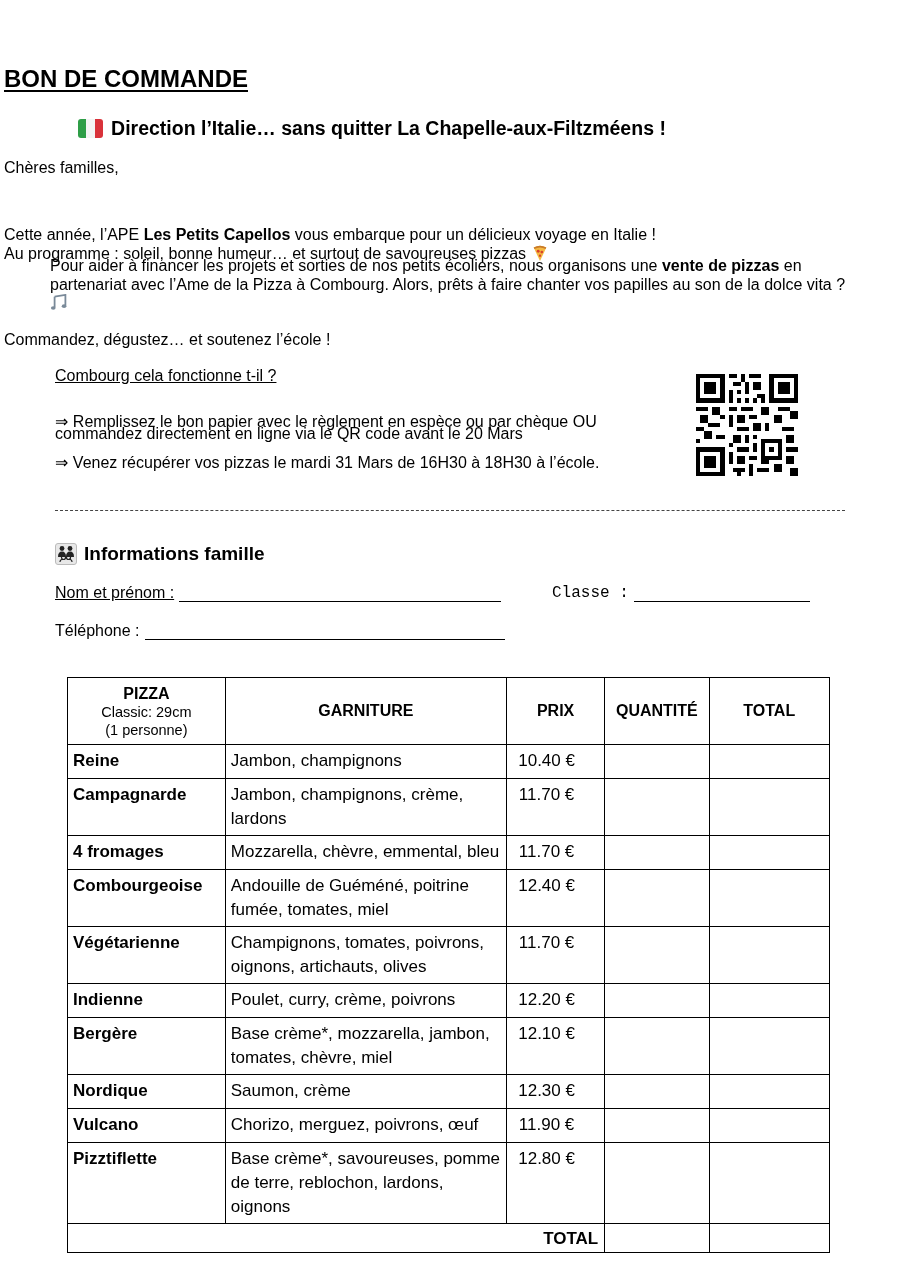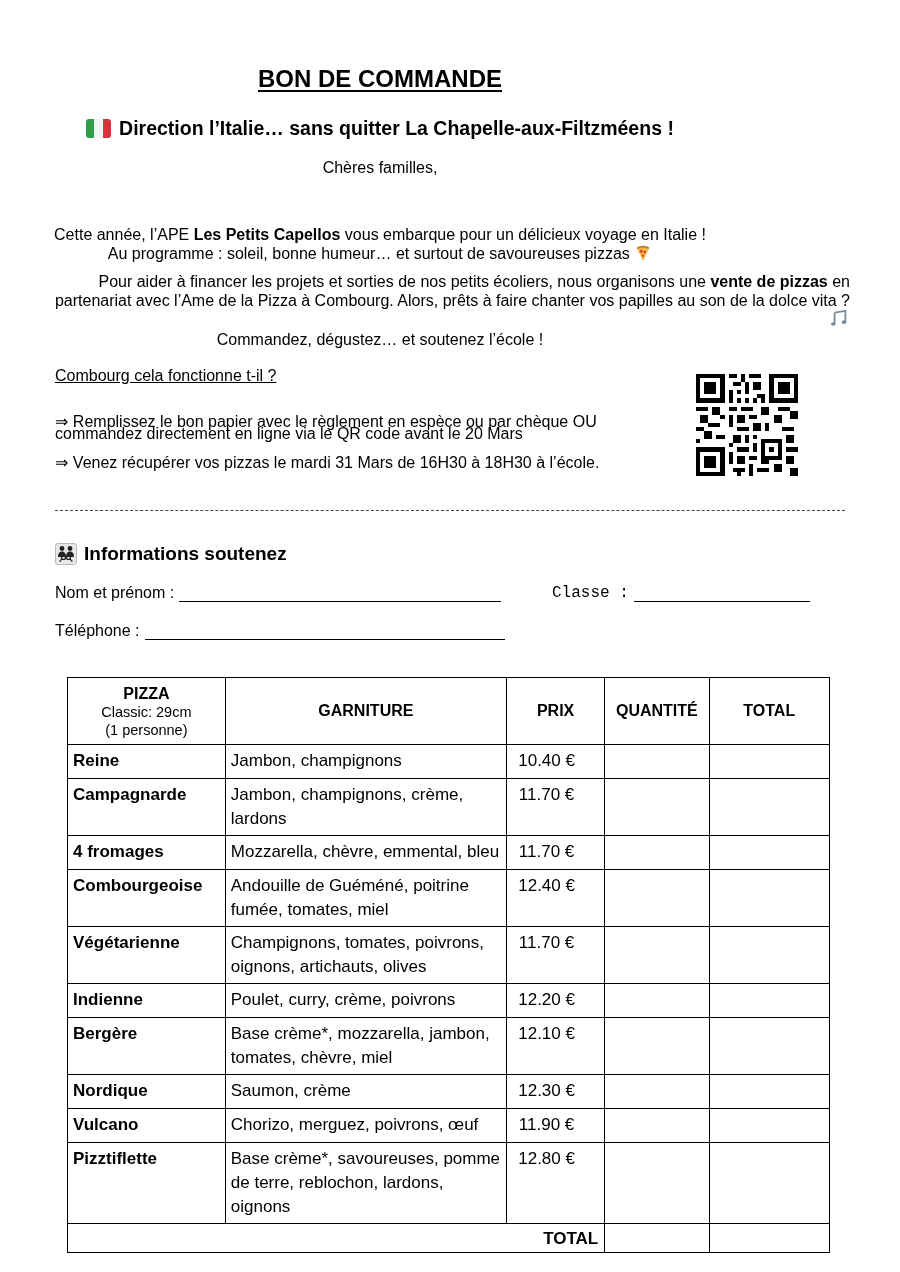--- a/index.html
+++ b/index.html
@@ -4,38 +4,38 @@
   <style>
     * { box-sizing: border-box; margin: 0; padding: 0; }
     html, body { width: 900px; height: 1272px; background: #ffffff; }
     body {
       font-family: "Liberation Sans", sans-serif;
       color: #000000;
       position: relative;
       overflow: hidden;
     }
     .abs { position: absolute; }
-    .center { left: 12px; width: 736px; text-align: center; }
+    .center { left: 4px; width: 736px; text-align: left; }
 
     .title {
       top: 65px; font-size: 24px; font-weight: bold;
       text-decoration: underline; text-underline-offset: 3px;
     }
     .subtitle {
       top: 117px; font-size: 19.5px; font-weight: bold;
       display: flex; justify-content: center; align-items: center; gap: 8px;
     }
     .flag {
       display: inline-flex; width: 25px; height: 19px; border-radius: 3px; overflow: hidden;
     }
     .flag span { flex: 1; }
     .greeting { top: 159px; font-size: 16px; }
     .para { font-size: 16px; line-height: 19px; }
     .p1 { top: 199px; margin-top: 26px; }
-    .p2 { top: 272px; left: 50px; width: 800px; text-align: right; }
+    .p2 { top: 256px; left: 50px; width: 800px; text-align: left; }
     .p3 { top: 330px; }
 
     .pizza-icon { display: inline-block; width: 18px; height: 18px; vertical-align: -3px; }
     .music-icon { display: inline-block; width: 20px; height: 18px; vertical-align: -3px; }
 
     .how-title {
       top: 367px; left: 55px; font-size: 16px; text-decoration: underline;
     }
     .how-line { left: 55px; font-size: 16px; }
     .how1 { top: 412px; }
@@ -53,21 +53,21 @@
       top: 543px; left: 55px; font-size: 19px; font-weight: bold;
       display: flex; align-items: center; gap: 7px;
     }
     .family-icon {
       width: 22px; height: 22px; background: #e8e8e8; border: 1px solid #bbb; border-radius: 3px;
       display: inline-flex; align-items: center; justify-content: center;
     }
 
     .field-row { font-size: 16px; display: flex; align-items: flex-end; }
     .field-line { border-bottom: 1.3px solid #000; height: 16px; margin-left: 5px; }
-    .f-nom { top: 584px; left: 55px; }
+    .f-nom { top: 584px; left: 55px; text-decoration: underline; }
     .f-nom .field-line { width: 322px; }
     .f-classe { top: 584px; left: 552px; font-family: Liberation Mono, monospace; }
     .f-classe .field-line { width: 176px; }
     .f-tel { top: 622px; left: 55px; }
     .f-tel .field-line { width: 360px; }
 
     table.order {
       position: absolute; top: 677px; left: 67px; width: 763px;
       border-collapse: collapse; font-size: 17px;
     }
@@ -223,21 +223,21 @@
     <svg width="18" height="18" viewBox="0 0 18 18">
       <circle cx="5" cy="3.5" r="2.4" fill="#222"></circle>
       <circle cx="13" cy="3.5" r="2.4" fill="#222"></circle>
       <path d="M1 12 Q1 6.5 5 6.5 Q9 6.5 9 12 Z" fill="#222"></path>
       <path d="M9 12 Q9 6.5 13 6.5 Q17 6.5 17 12 Z" fill="#222"></path>
       <circle cx="6.5" cy="12.5" r="2" fill="none" stroke="#222" stroke-width="1.2"></circle>
       <circle cx="11.5" cy="12.5" r="2" fill="none" stroke="#222" stroke-width="1.2"></circle>
       <path d="M3 17 Q3 14 6.5 14.5 M15 17 Q15 14 11.5 14.5" stroke="#222" stroke-width="1.2" fill="none"></path>
     </svg>
   </span>
-  <span>Informations soutenez</span>
+  <span>Informations famille</span>
 </div>
 
 <div class="abs field-row f-nom">
   <span>Nom et prénom :</span>
   <span class="field-line"></span>
 </div>
 <div class="abs field-row f-classe">
   <span>Classe :</span>
   <span class="field-line"></span>
 </div>

